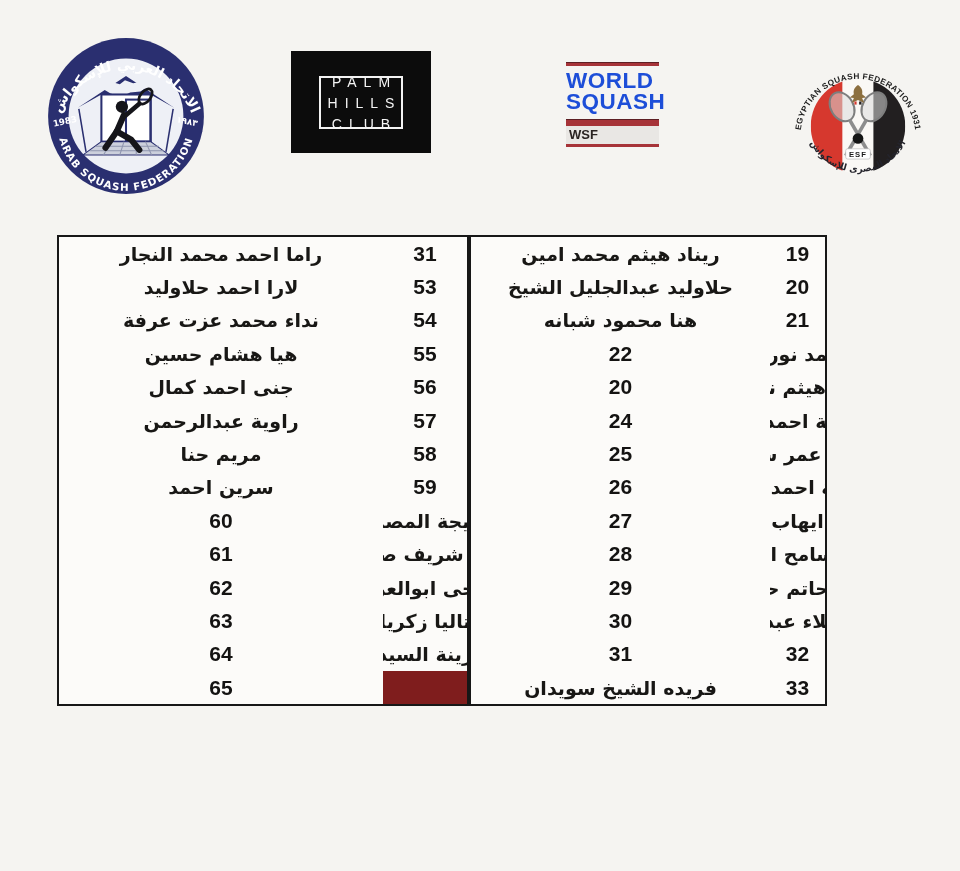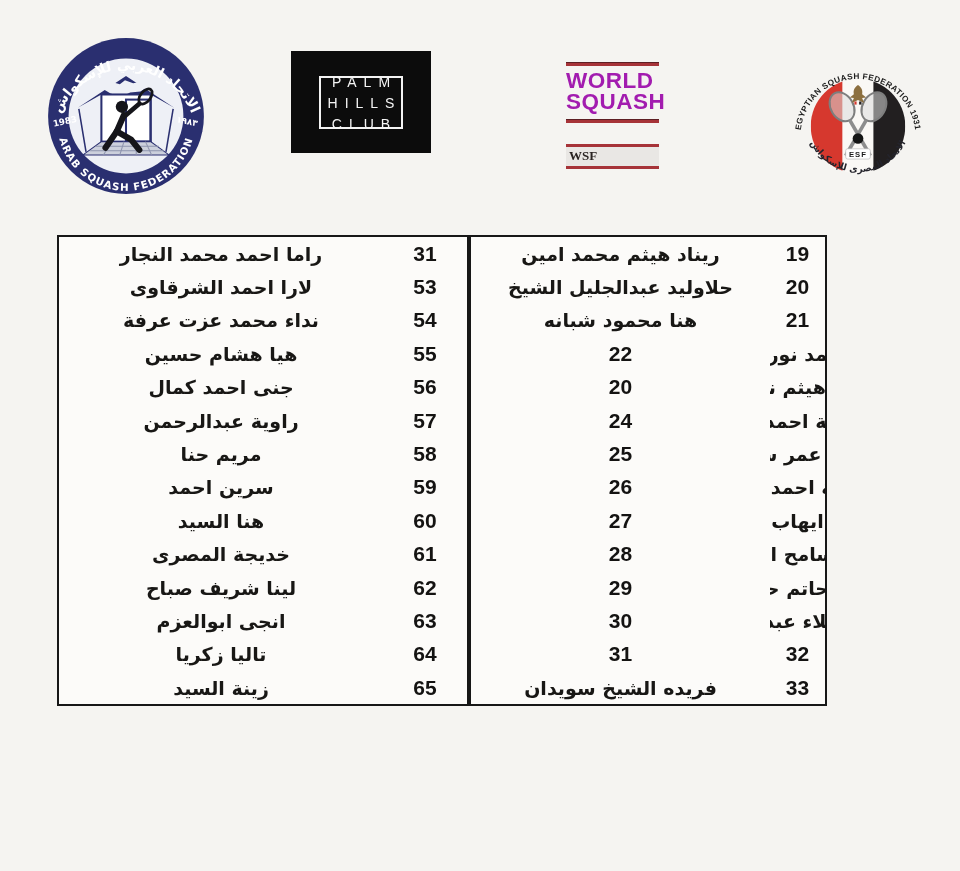--- a/index.html
+++ b/index.html
@@ -18,28 +18,28 @@
     display:flex; flex-direction:column; align-items:center; justify-content:center; gap:7px;
   }
   .phc-line {
     color:#f5f5f5; font-family:"Liberation Sans", sans-serif;
     font-size:14px; letter-spacing:7px; margin-right:-7px; line-height:1;
   }
   
   .ws { left:566px; top:62px; width:93px; }
   .ws-rule { height:3px; background:#a63338; border-top:1px solid #5d1f23; }
   .ws-title {
-    font-family:"Liberation Sans", sans-serif; font-weight:bold; color:#a21caf;
+    font-family:"Liberation Sans", sans-serif; font-weight:bold; color:#1d4ed8;
     font-size:22.5px; line-height:0.93; letter-spacing:0.5px; padding:5px 0 6px 0;
   }
   .ws-title span { display:block; }
   .ws-wsf {
-    margin-top:21px; background:#e9e7e4;
+    background:#e9e7e4;
     border-top:3px solid #a63338; border-bottom:3px solid #a63338;
-    font-family:Liberation Serif, serif; font-weight:bold;
+    font-family:Liberation Sans, sans-serif; font-weight:bold;
     font-size:13px; color:#2a2422; padding:1px 2px 2px 3px;
   }
   
   .tbl {
     position:absolute; display:grid; gap:0; background:#7f1d1d;
     border:2px solid #171717;
   }
   .tbl-left  { left:57px;  top:235px; grid-template-columns:324px 84px; grid-auto-rows:33.4px; }
   .tbl-right { left:469px; top:235px; grid-template-columns:299px 55px; grid-auto-rows:33.4px; }
   .cell {
@@ -168,42 +168,41 @@
     </text>
   </svg>
 
 </div>
 
 <div class="tbl tbl-left">
 
     <div class="cell name">راما احمد محمد النجار</div>
     <div class="cell num">31</div>
 
-    <div class="cell name">لارا احمد الشرقاوى</div>
+    <div class="cell name">لارا احمد حلاوليد</div>
     <div class="cell num">53</div>
 
     <div class="cell name">نداء محمد عزت عرفة</div>
     <div class="cell num">54</div>
 
     <div class="cell name">هيا هشام حسين</div>
     <div class="cell num">55</div>
 
     <div class="cell name">جنى احمد كمال</div>
     <div class="cell num">56</div>
 
     <div class="cell name">راوية عبدالرحمن</div>
     <div class="cell num">57</div>
 
     <div class="cell name">مريم حنا</div>
     <div class="cell num">58</div>
 
     <div class="cell name">سرين احمد</div>
     <div class="cell num">59</div>
 
-    <div class="cell name">هنا السيد</div>
     <div class="cell num">60</div>
 
     <div class="cell name">خديجة المصرى</div>
     <div class="cell num">61</div>
 
     <div class="cell name">لينا شريف صباح</div>
     <div class="cell num">62</div>
 
     <div class="cell name">انجى ابوالعزم</div>
     <div class="cell num">63</div>

